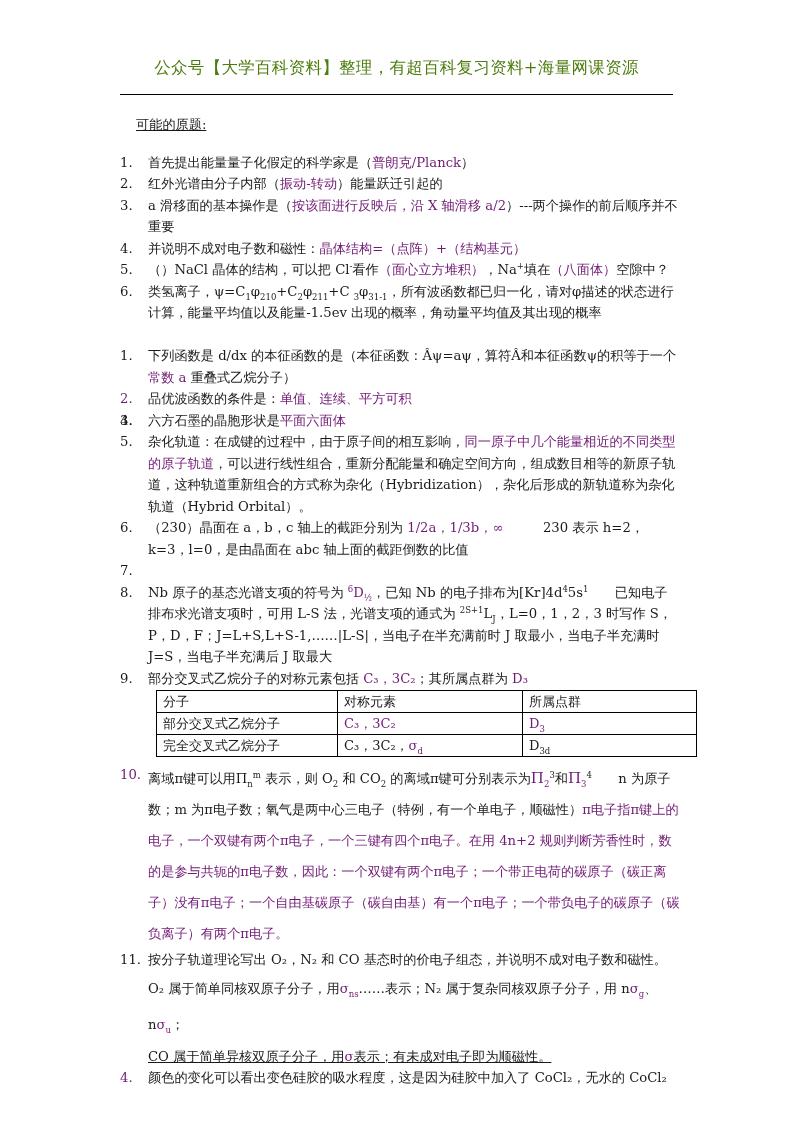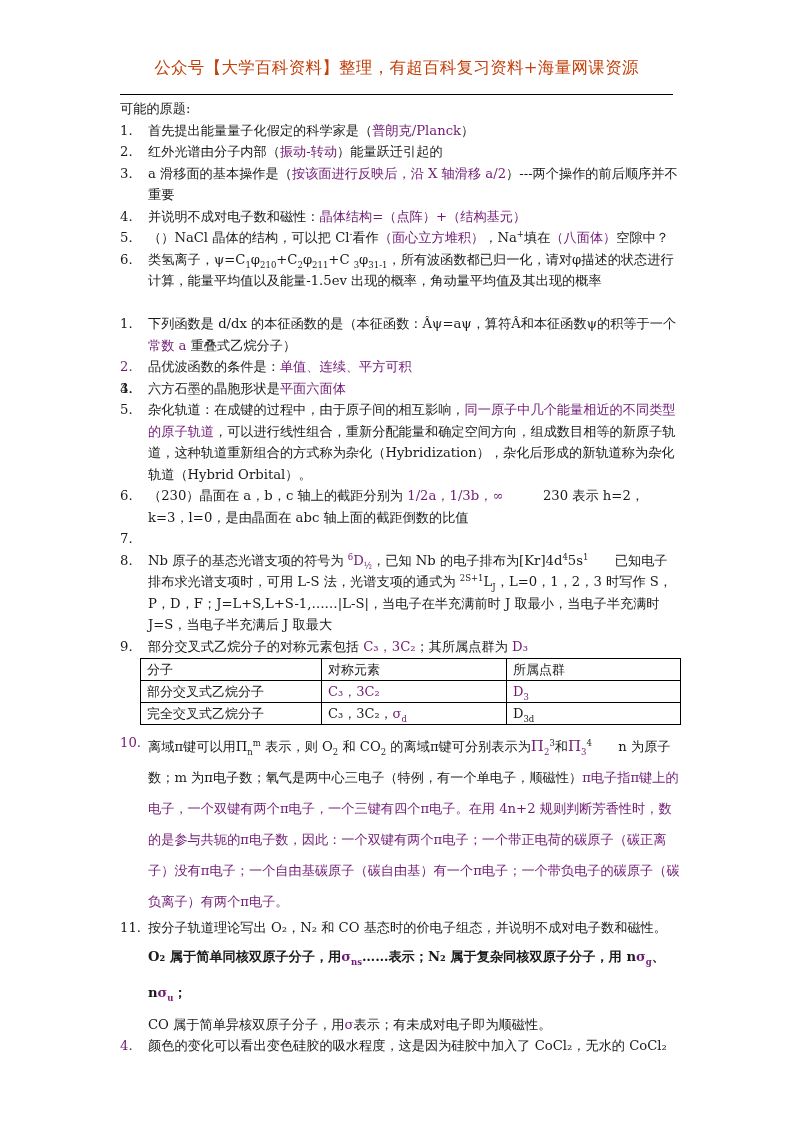--- a/index.html
+++ b/index.html
@@ -1,29 +1,29 @@
 <!DOCTYPE html>
 <html><head>
 <meta charset="utf-8">
 <style>
   html, body { margin:0; padding:0; background:#ffffff; }
   body { width:793px; height:1122px; position:relative; overflow:hidden;
          font-family:"DejaVu Serif","Liberation Serif",serif; color:#1a1a1a; }
   .page-header { position:absolute; top:57px; left:0; width:793px; text-align:center;
-         font-size:16.5px; letter-spacing:0.3px; color:#c2410c; }
+         font-size:16.5px; letter-spacing:0.3px; color:#4d7c0f; }
   .rule { position:absolute; top:94px; left:120px; width:553px; height:0;
           border-top:1.3px solid #000; }
   .content { position:absolute; top:98px; left:120px; width:560px; font-size:13.2px; line-height:21.5px; }
-  .section-title { margin:0; }
+  .section-title { margin:16px;text-decoration:underline; }
   .item { position:relative; padding-left:28px; }
   .num { position:absolute; left:0; top:0; width:26px; }
   .red { color:#701a75; }
   .gap { height:21.5px; }
   sub, sup { font-size:8.5px; line-height:0; }
-  table.sym { border-collapse:collapse; margin:1px 0 6px 20px; width:541px; font-size:13px; }
+  table.sym { border-collapse:collapse; margin:1px 0 6px 36px; width:541px; font-size:13px; }
   table.sym td { border:1px solid #000; padding:0 6px; height:21px; line-height:20px; }
   table.sym td.c1 { width:168px; }
   table.sym td.c2 { width:172px; }
   .loose { line-height:31px; }
   .pi-big { font-size:15px; }
 </style>
 </head>
 <body>
 
 <div class="page-header">公众号【大学百科资料】整理，有超百科复习资料+海量网课资源</div>
@@ -84,18 +84,18 @@
     </tr>
   </tbody>
     </table>
 
   <div class="item loose" style="line-height:24px;">
       <span class="num red">10.</span>
       <span style="display:block; line-height:31px;"><span>离域π键可以用Π</span><sub>n</sub><sup>m</sup><span> 表示，则 O</span><sub>2</sub><span> 和 CO</span><sub>2</sub><span> 的离域π键可分别表示为</span><span class="red pi-big">Π</span><sub class="red">2</sub><sup>3</sup><span>和</span><span class="red pi-big">Π</span><sub class="red">3</sub><sup>4</sup><span>　　n 为原子数；m 为π电子数；氧气是两中心三电子（特例，有一个单电子，顺磁性）</span><span class="red">π电子指π键上的电子，一个双键有两个π电子，一个三键有四个π电子。在用 4n+2 规则判断芳香性时，数的是参与共轭的π电子数，因此：一个双键有两个π电子；一个带正电荷的碳原子（碳正离子）没有π电子；一个自由基碳原子（碳自由基）有一个π电子；一个带负电子的碳原子（碳负离子）有两个π电子。</span></span>
     </div>
 
   <div class="item"><span class="num">11.</span><span>按分子轨道理论写出 O₂，N₂ 和 CO 基态时的价电子组态，并说明不成对电子数和磁性。</span>
-    <div style="line-height:36px;font-weight:bold;"><span>O₂ 属于简单同核双原子分子，用</span><span class="red">σ</span><sub class="red">ns</sub><span>……表示；N₂ 属于复杂同核双原子分子，用 n</span><span class="red">σ</span><sub class="red">g</sub><span>、n</span><span class="red">σ</span><sub class="red">u</sub><span>；</span></div>
-    <div style="line-height:28px;"><span>CO 属于简单异核双原子分子，用</span><span class="red">σ</span><span>表示；有未成对电子即为顺磁性。</span></div>
+    <div style="line-height:36px;"><span>O₂ 属于简单同核双原子分子，用</span><span class="red">σ</span><sub class="red">ns</sub><span>……表示；N₂ 属于复杂同核双原子分子，用 n</span><span class="red">σ</span><sub class="red">g</sub><span>、n</span><span class="red">σ</span><sub class="red">u</sub><span>；</span></div>
+    <div style="line-height:28px;text-decoration:underline;"><span>CO 属于简单异核双原子分子，用</span><span class="red">σ</span><span>表示；有未成对电子即为顺磁性。</span></div>
   </div>
 
   <div class="item" style="margin-top:-4px;"><span class="num red">4.</span><span>颜色的变化可以看出变色硅胶的吸水程度，这是因为硅胶中加入了 CoCl₂，无水的 CoCl₂</span></div>
 </div>
 
 </body></html>

